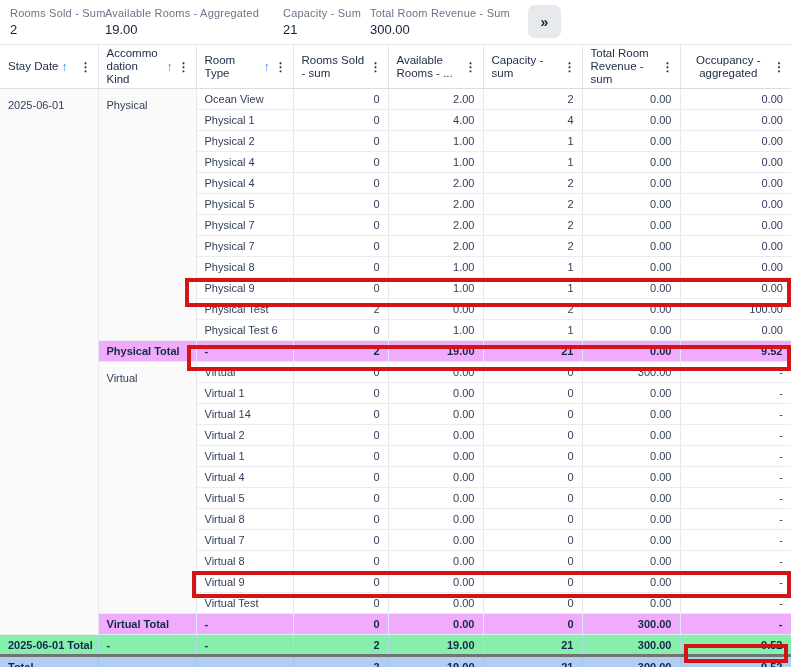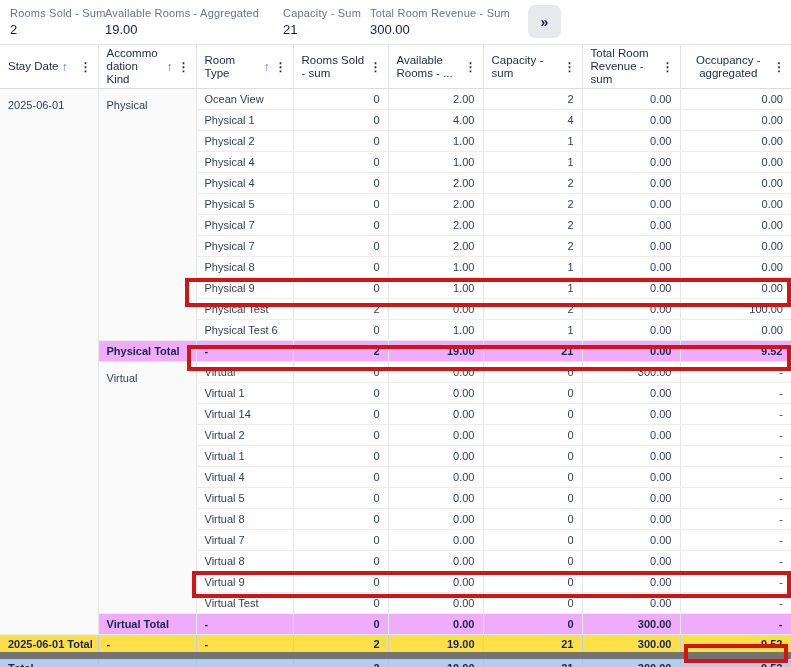--- a/index.html
+++ b/index.html
@@ -29,22 +29,22 @@
   .kebab{margin-left:auto;color:#1f2c45;font-weight:bold;font-size:12px;flex:0 0 auto;
     padding:0 2px;cursor:pointer;line-height:12px;}
 
   tbody td{height:21px;padding:0 8px;font-size:11px;color:#303e58;background:#fff;
     border-right:1px solid #e6e7eb;border-bottom:1px solid #ececef;white-space:nowrap;}
   tbody td:last-child{border-right:none;}
   td.al{text-align:left;} td.ar{text-align:right;}
   td.group-cell{background:#fafafb;vertical-align:top;padding-top:10px;}
   tr.row-subtotal td{background:#f0abfc;color:#13284a;font-weight:bold;
     border-bottom:1px solid #dfe8f5;border-right:1px solid #dfe8f5;}
-  tr.row-daytotal td{background:#fde047;color:#13284a;font-weight:bold;
-    border-bottom:7px solid #737373;border-right:1px solid #bcd2f1;}
+  tr.row-daytotal td{background:#86efac;color:#13284a;font-weight:bold;
+    border-bottom:3px solid #737373;border-right:1px solid #bcd2f1;}
   tr.row-grandtotal td{background:#b2cdf2;color:#13284a;font-weight:bold;
     border-bottom:1px solid #a6c3ee;border-right:1px solid #a6c3ee;}
 
   
   .annotation-layer{position:absolute;left:0;top:0;width:791px;height:667px;pointer-events:none;}
   .hl-box{position:absolute;box-sizing:border-box;border:4px solid #d21414;}
 </style>
 </head>
 <body>
 

